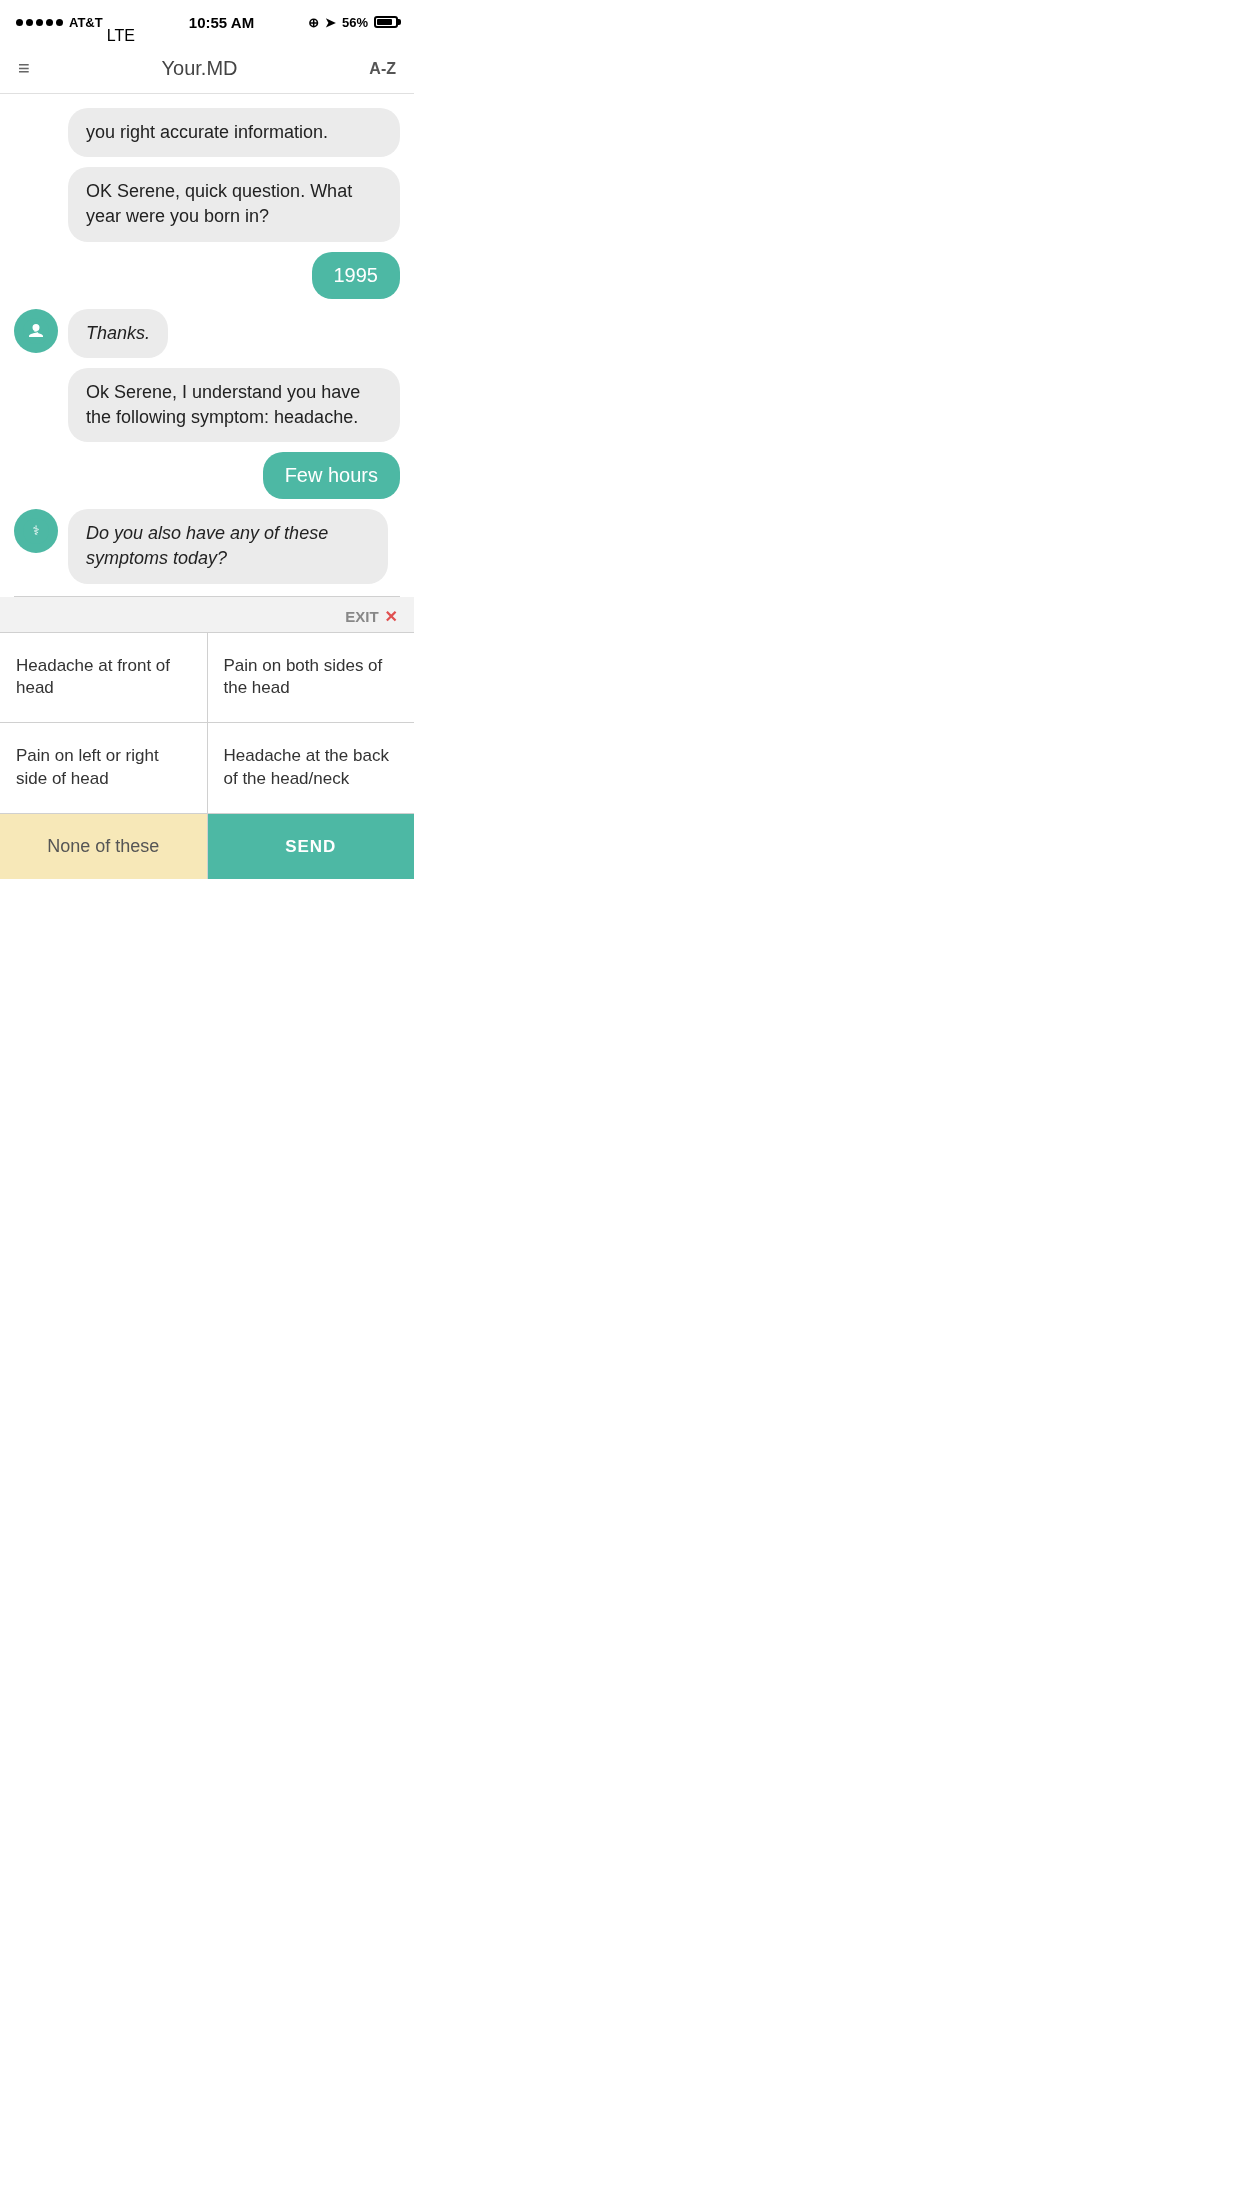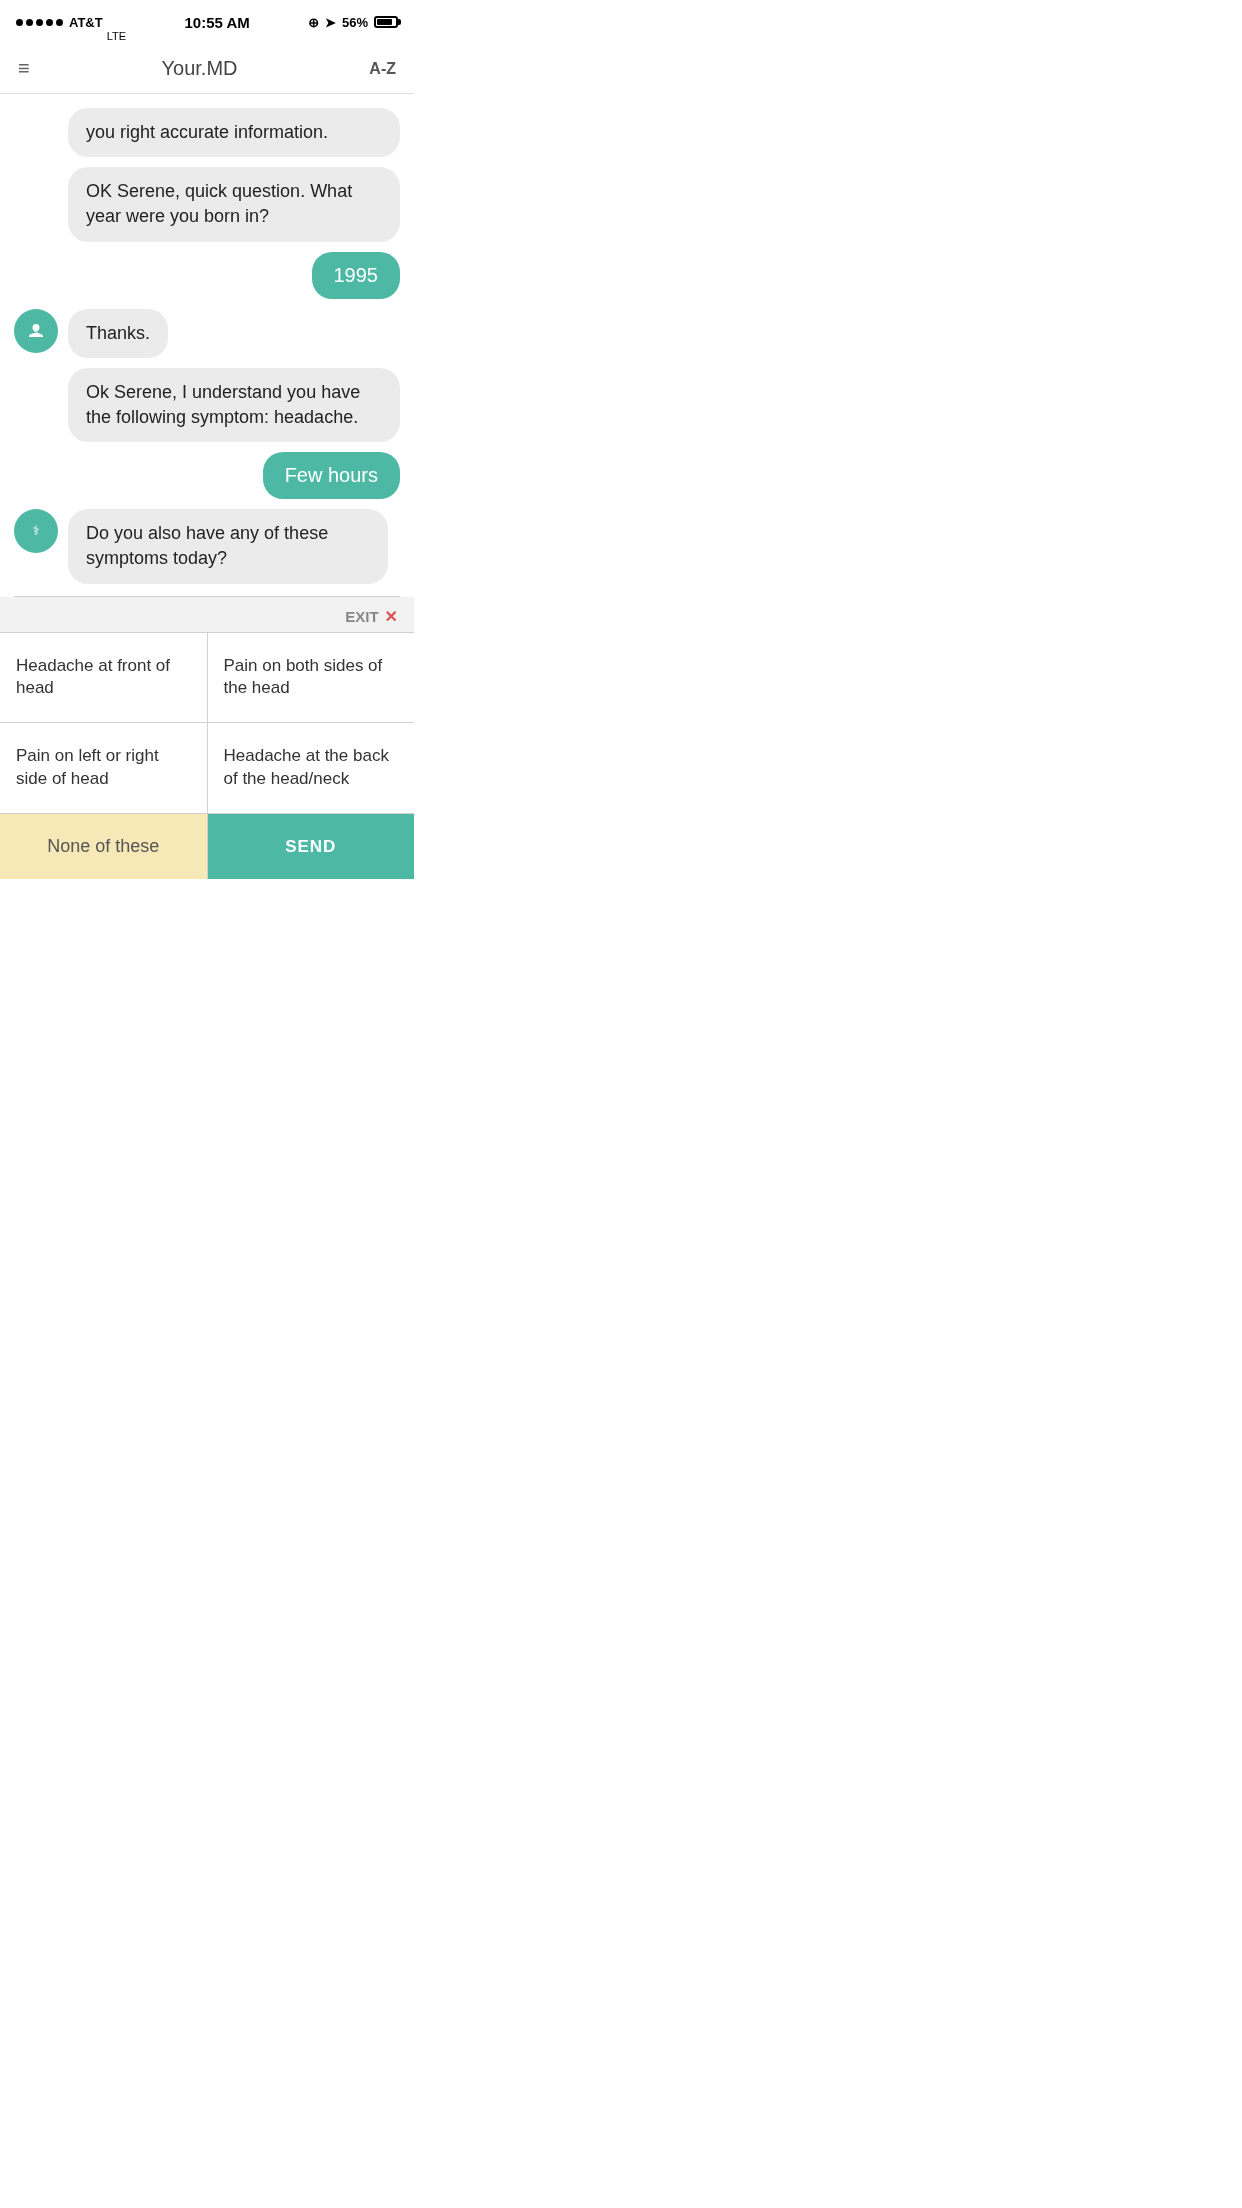--- a/index.html
+++ b/index.html
@@ -32,21 +32,21 @@
     }
     .status-dots {
       display: flex; gap: 3px;
     }
     .dot {
       width: 7px; height: 7px;
       background: #000;
       border-radius: 50%;
     }
     .status-carrier { font-size: 13px; font-weight: 600; margin-left: 2px; }
-    .status-lte { font-size: 11px; font-weight: 400; margin-top: 28px; }
+    .status-lte { font-size: 16px; font-weight: 400; margin-top: 28px; }
     .status-time { font-size: 15px; font-weight: 600; }
     .status-right {
       display: flex; align-items: center; gap: 6px; font-size: 13px;
     }
     .battery-icon {
       width: 24px; height: 12px;
       border: 2px solid #000;
       border-radius: 3px;
       position: relative;
       display: inline-block;
@@ -130,20 +130,21 @@
     }
     .bot-bubble {
       background: #ebebeb;
       border-radius: 20px;
       padding: 12px 18px;
       font-size: 18px;
       line-height: 1.4;
       color: #222;
       max-width: 320px;
       align-self: flex-start;
+      font-style: italic;
     }
     .bot-bubble-solo {
       background: #ebebeb;
       border-radius: 20px;
       padding: 12px 18px;
       font-size: 18px;
       line-height: 1.4;
       color: #222;
       max-width: 360px;
       margin-left: 54px;

